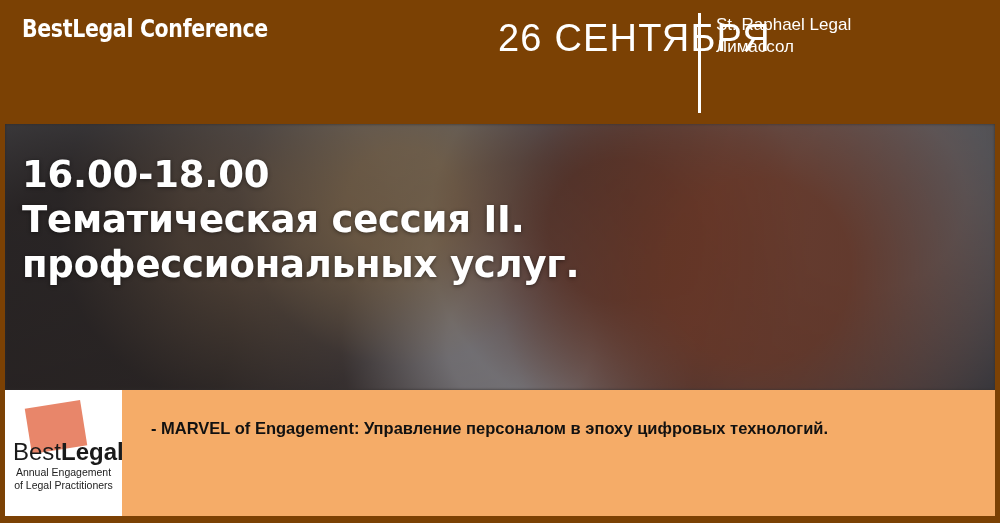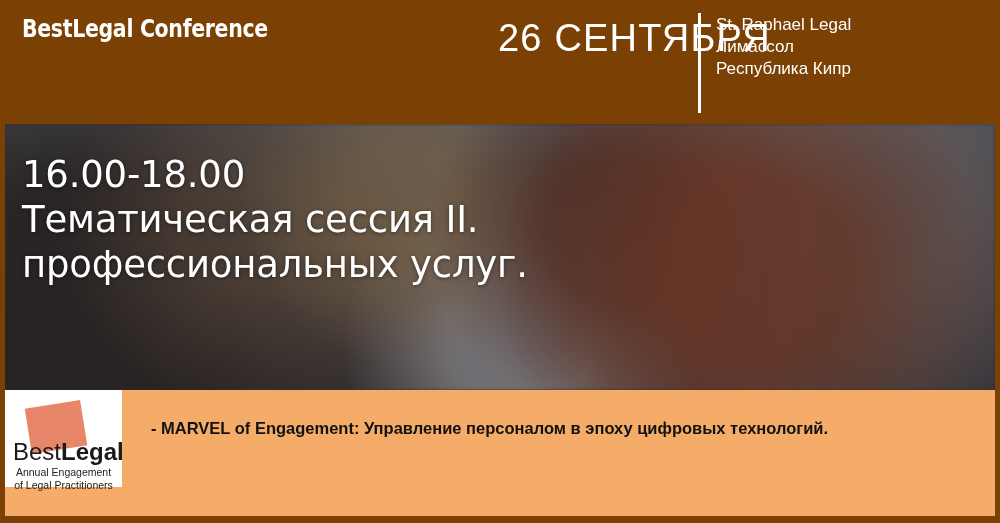--- a/index.html
+++ b/index.html
@@ -111,21 +111,21 @@
   .hero-copy {
     position: absolute;
     left: 17px;
     top: 28px;
     z-index: 3;
   }
   .hero-line {
     display: block;
     color: #ffffff;
     font-family: "DejaVu Sans", sans-serif;
-    font-weight: normal;
+    font-weight: bold;
     font-size: 37px;
     line-height: 45px;
     letter-spacing: -0.2px;
     text-shadow: 0 1px 4px rgba(0,0,0,0.45);
     white-space: nowrap;
   }
 
   
   .footer-band {
     position: absolute;
@@ -134,21 +134,21 @@
     width: 990px;
     height: 126px;
     background: #F5AC68;
     z-index: 6;
   }
   .logo-panel {
     position: absolute;
     left: 5px;
     top: 390px;
     width: 117px;
-    height: 97px;
+    height: 133px;
     background: #ffffff;
     z-index: 7;
   }
   .logo-mark {
     position: absolute;
     left: 23px;
     top: 14px;
     width: 56px;
     height: 46px;
     background: #E8866A;
@@ -215,21 +215,20 @@
   <div class="header-band">
     <div class="brand-logo">BestLegal Conference</div>
 
     <div class="event-date">26 СЕНТЯБРЯ</div>
 
     <div class="divider-rule"></div>
 
     <div class="venue-block">
       <span class="venue-line">St. Raphael Legal</span>
       <span class="venue-line">Лимассол</span>
-      <span class="venue-line">Республика Кипр</span>
     </div>
   </div>
 
   <div class="hero">
     <div class="photo-canvas"></div>
     <div class="photo-shade"></div>
 
     <div class="hero-copy">
       <span class="hero-line">16.00-18.00</span>
       <span class="hero-line">Тематическая сессия II.</span>

